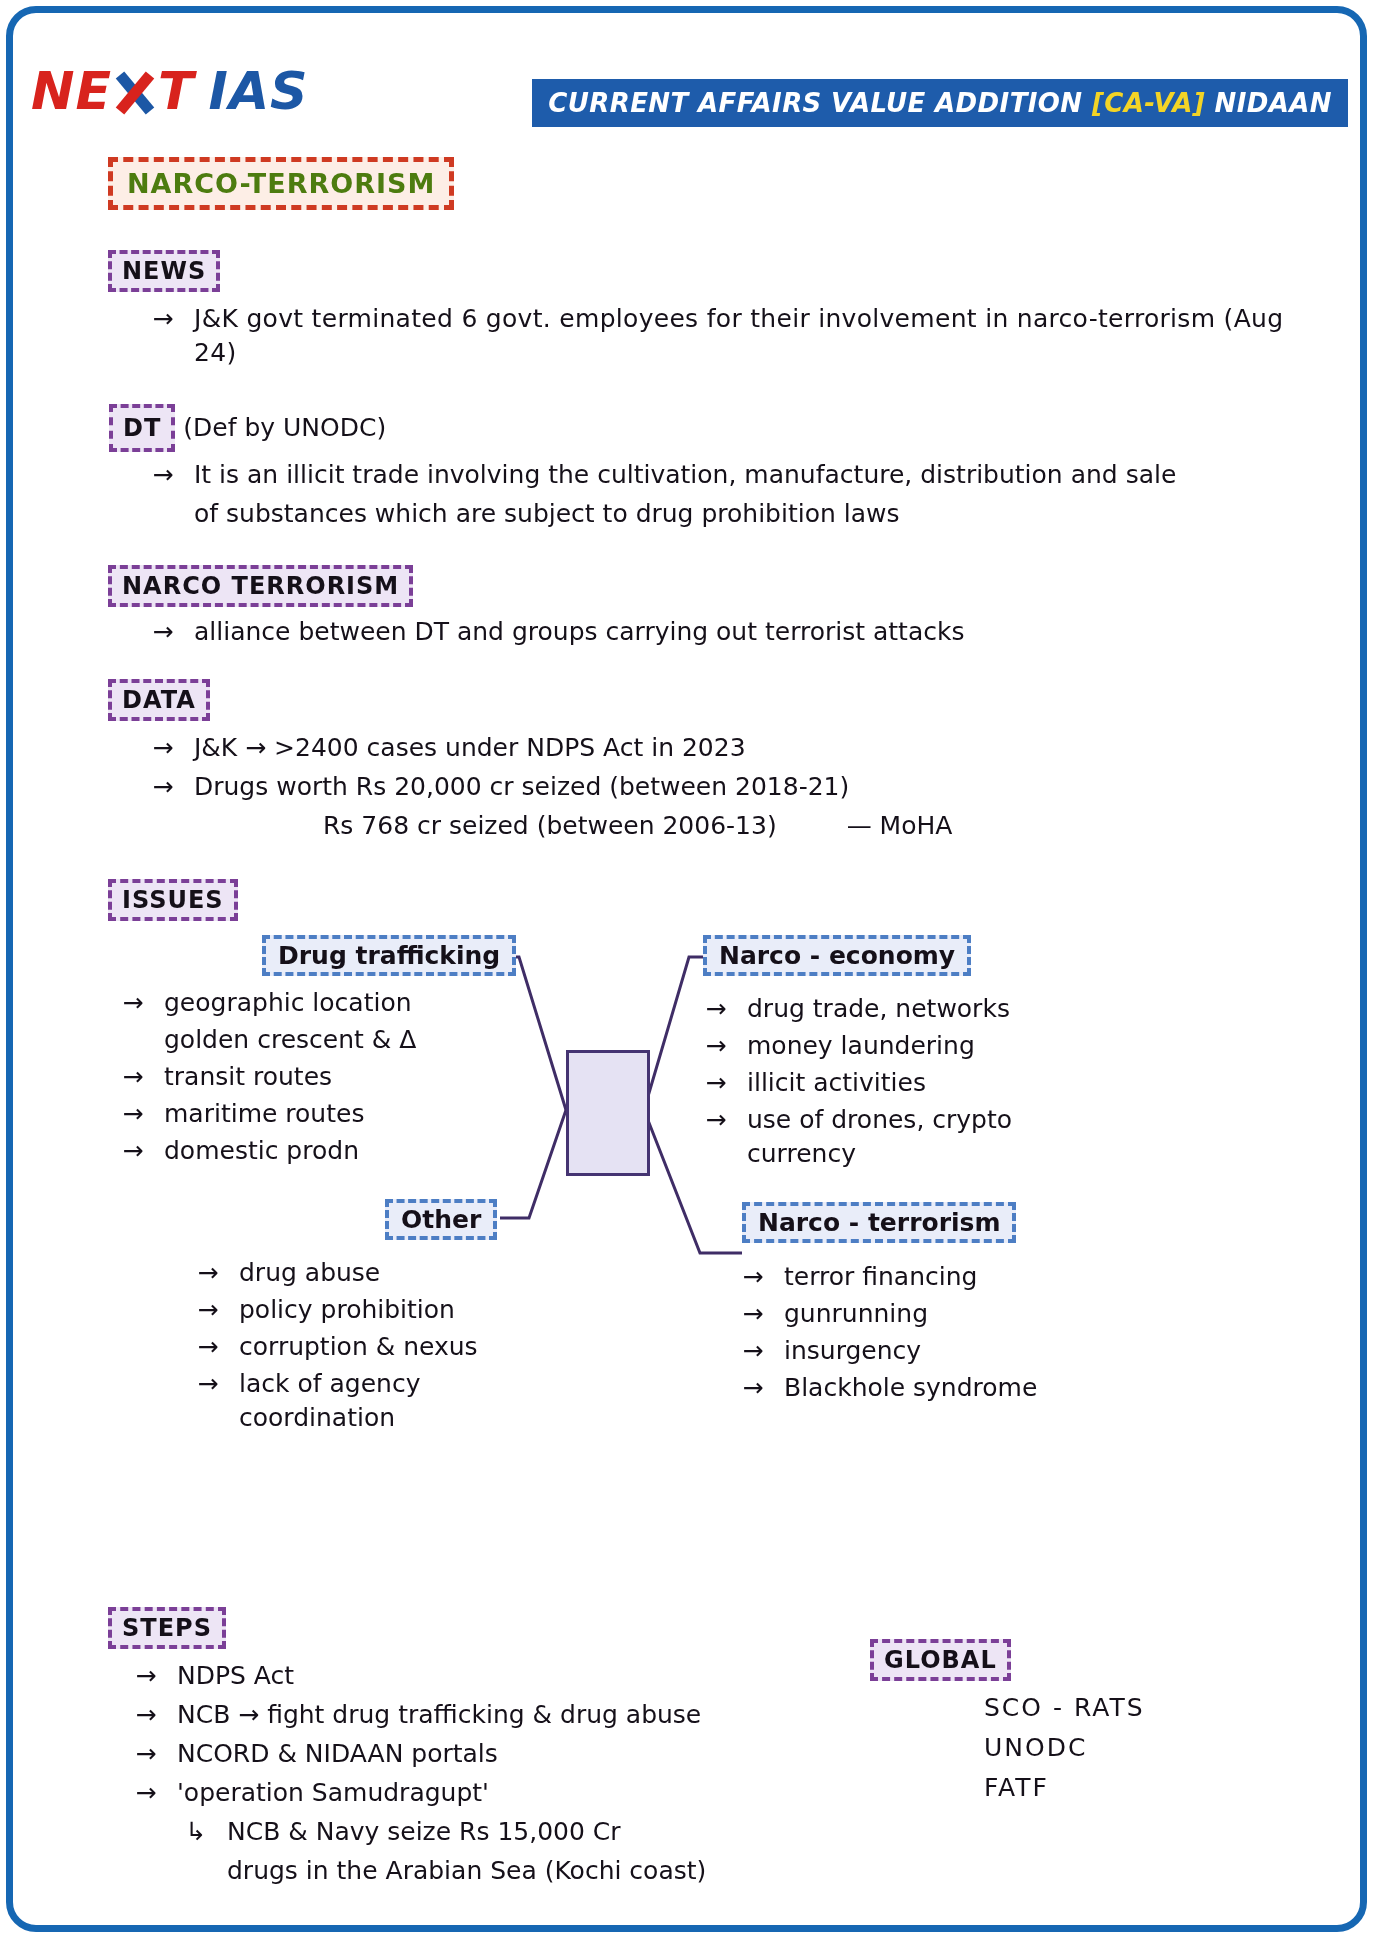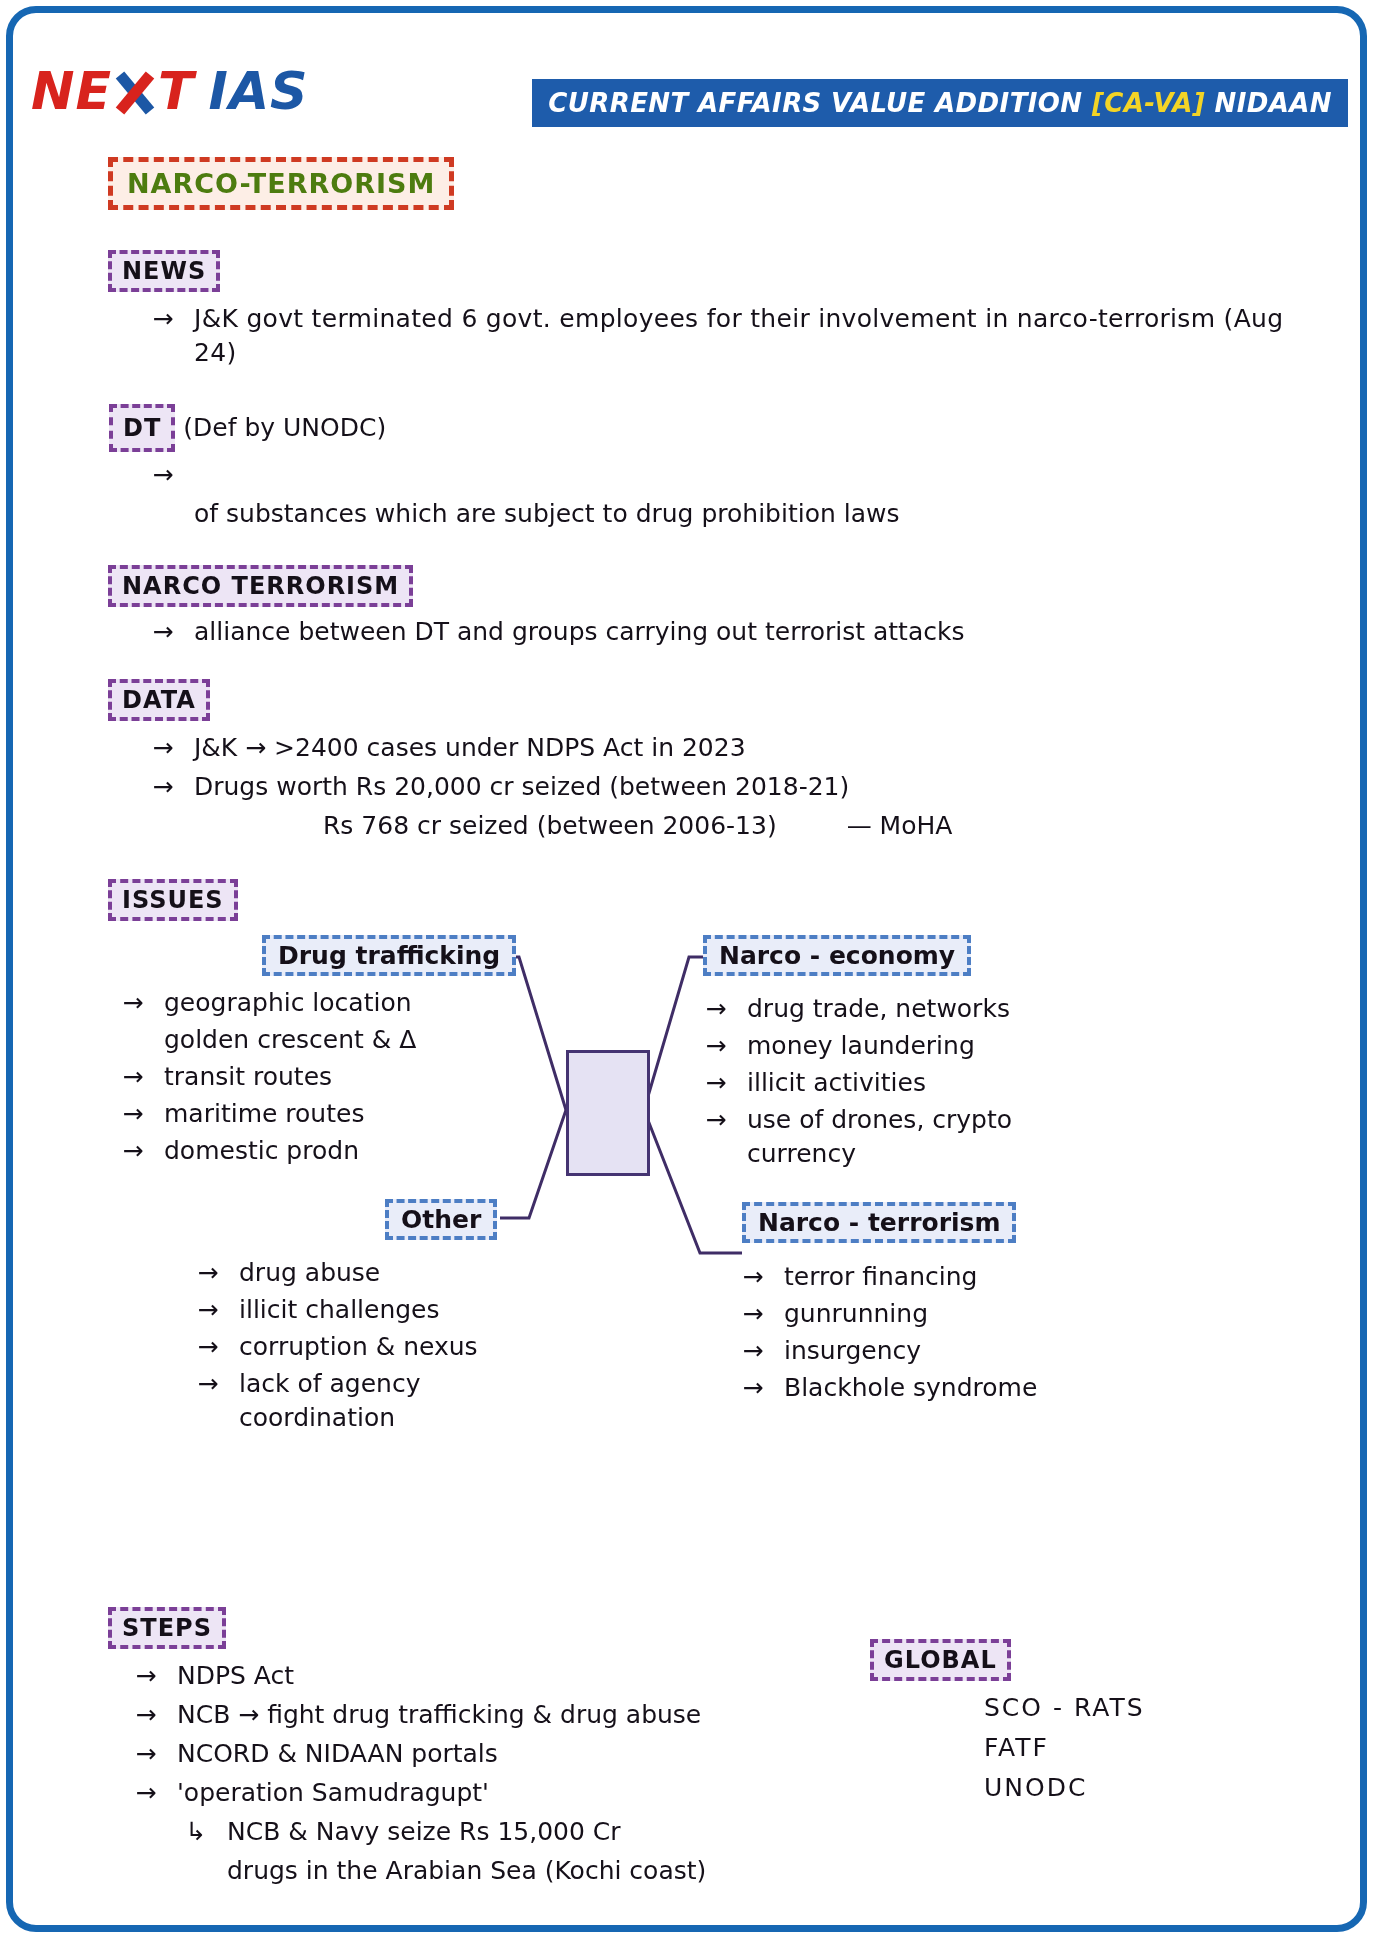--- a/index.html
+++ b/index.html
@@ -128,20 +128,21 @@
       </div>
 
     <div class="dt-line hw">
       <span class="box-purple">DT</span>
       <span>(Def by UNODC)</span>
     </div>
     <div class="def-list hw">
 
         <div class="bullet-row">
           <span class="arr">→</span>
+          <span>It is an illicit trade involving the  cultivation, manufacture, distribution and sale</span>
         </div>
 
         <div class="bullet-row">
           <span class="arr"></span>
           <span>of substances which are subject to drug prohibition laws</span>
         </div>
       </div>
 
     <div class="nt-label">
       <span class="box-purple">NARCO TERRORISM</span>
@@ -244,21 +245,21 @@
         </div>
       <div class="mm-list pos-other-list hw">
 
           <div class="bullet-row">
             <span class="arr">→</span>
             <span>drug abuse</span>
           </div>
 
           <div class="bullet-row">
             <span class="arr">→</span>
-            <span>illicit challenges</span>
+            <span>policy prohibition</span>
           </div>
 
           <div class="bullet-row">
             <span class="arr">→</span>
             <span>corruption &amp; nexus</span>
           </div>
 
           <div class="bullet-row">
             <span class="arr">→</span>
             <span>lack of agency coordination</span>
@@ -331,25 +332,25 @@
         </div>
         <div class="global-list hw">
 
             <div class="bullet-row">
               <span class="arr"></span>
               <span>SCO - RATS</span>
             </div>
 
             <div class="bullet-row">
               <span class="arr"></span>
+              <span>UNODC</span>
+            </div>
+
+            <div class="bullet-row">
+              <span class="arr"></span>
               <span>FATF</span>
-            </div>
-
-            <div class="bullet-row">
-              <span class="arr"></span>
-              <span>UNODC</span>
             </div>
           </div>
       </div>
     </div>
 
   </div>
 </div>
 
 </body></html>

